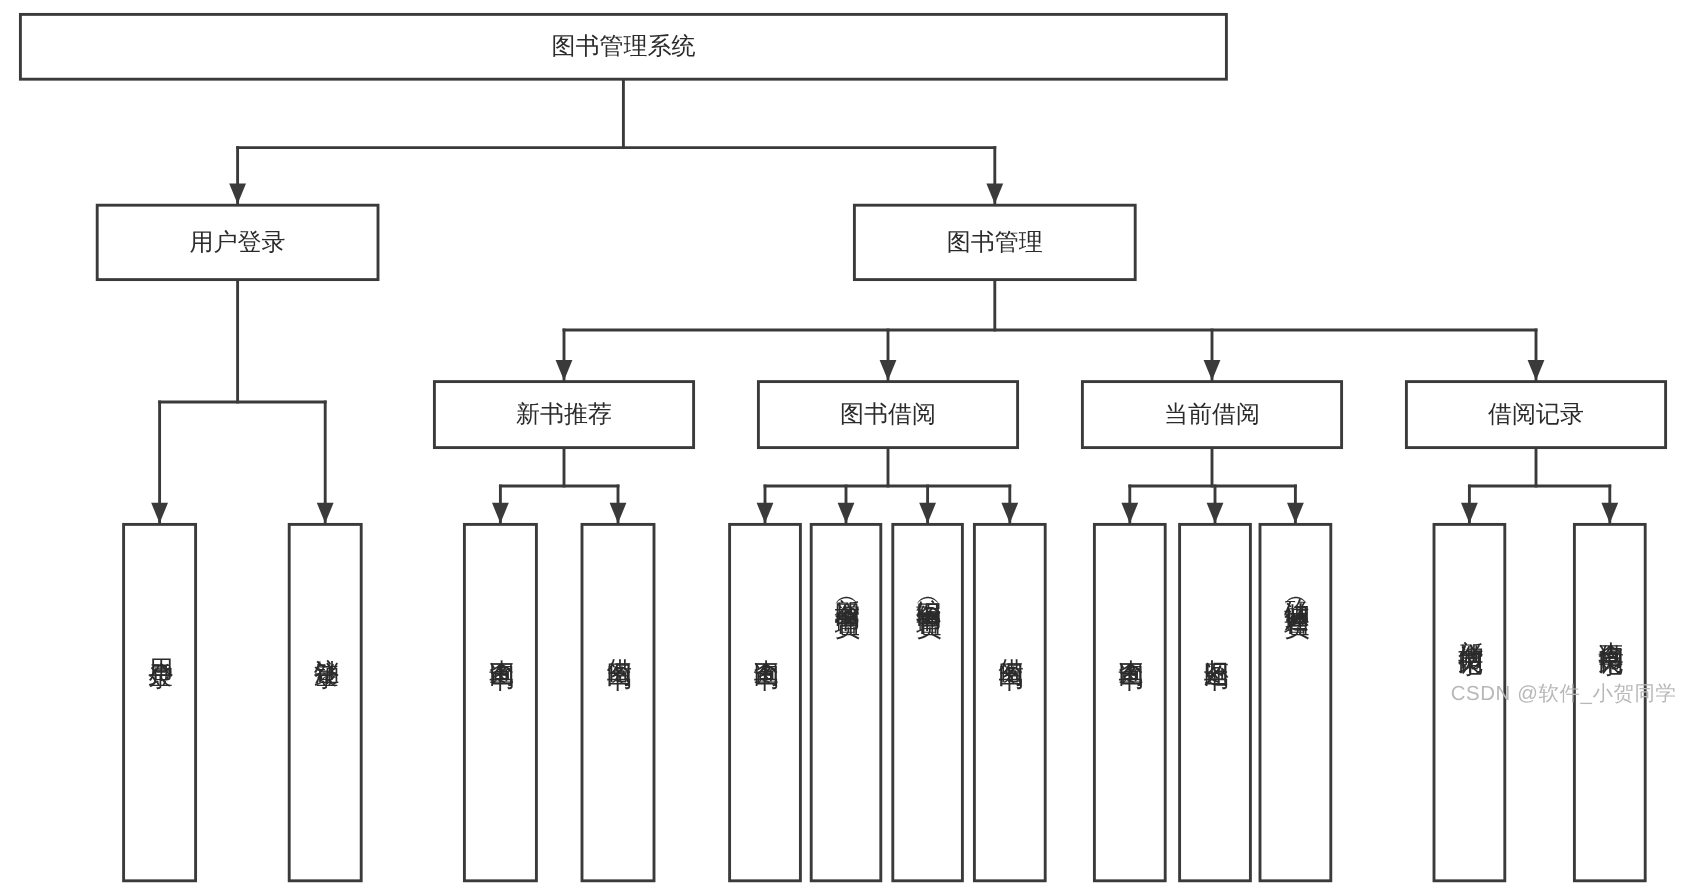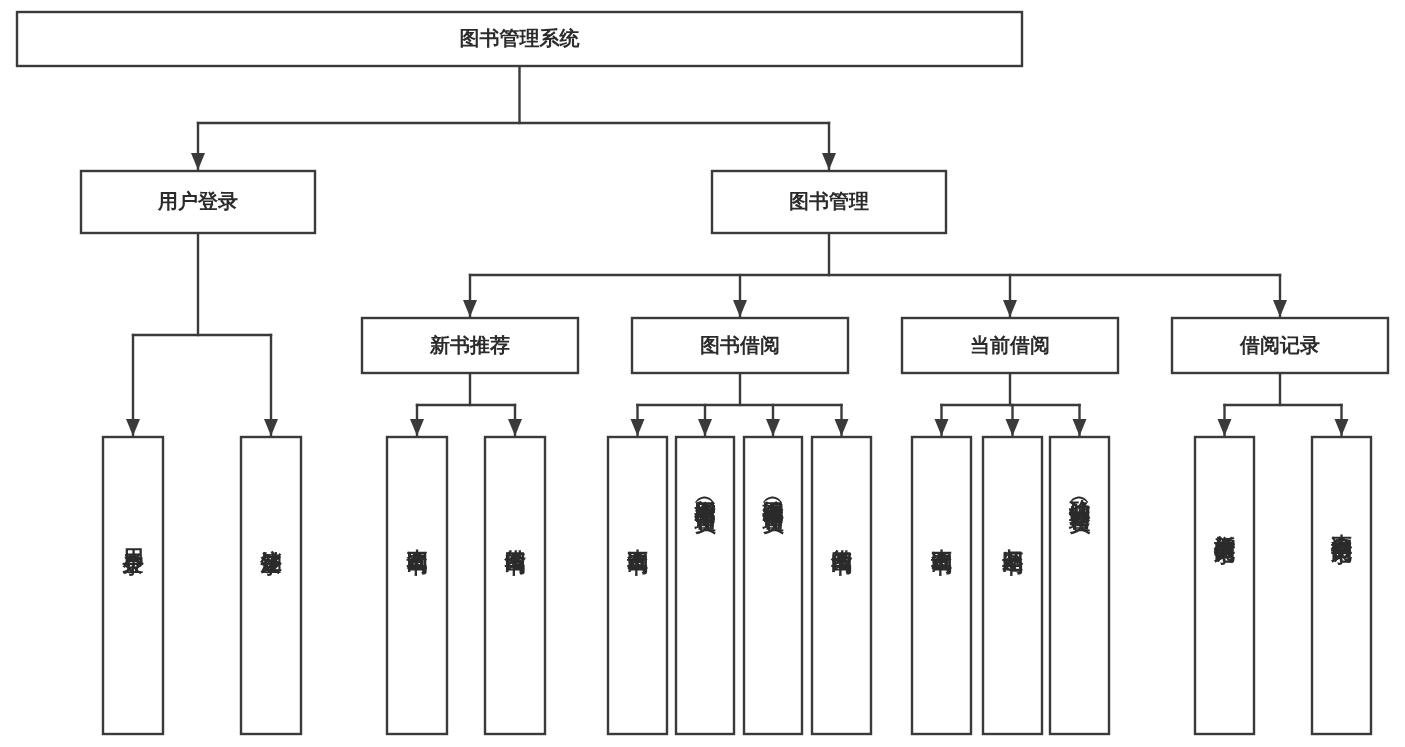--- a/index.html
+++ b/index.html
@@ -12,21 +12,20 @@
     height: 747px;
     font-family: "Liberation Sans", "DejaVu Sans", sans-serif;
     overflow: hidden;
     position: relative;
   }
   #diagram-root {
     position: relative;
     width: 1405px;
     height: 593px;
     background: #ffffff;
-    font-weight: bold;
   }
   svg#flow-svg {
     position: absolute;
     left: 0;
     top: 0;
     width: 1405px;
     height: 747px;
     display: block;
   }
   .node-box {
@@ -207,13 +206,14 @@
         <span class="leaf-label">确认归还（管理员）</span>
       </div>
       <div class="leaf-label-wrap" style="left: 1195px; top: 437px; width: 59px; height: 297px; padding-top: 80px; box-sizing: border-box;">
         <span class="leaf-label">新增借阅记录</span>
       </div>
       <div class="leaf-label-wrap" style="left: 1312px; top: 437px; width: 59px; height: 297px; padding-top: 80px; box-sizing: border-box;">
         <span class="leaf-label">查询借阅记录</span>
       </div>
     </div>
 
+  <div class="watermark">CSDN @软件_小贺同学</div>
 </div>
 
 </body></html>

